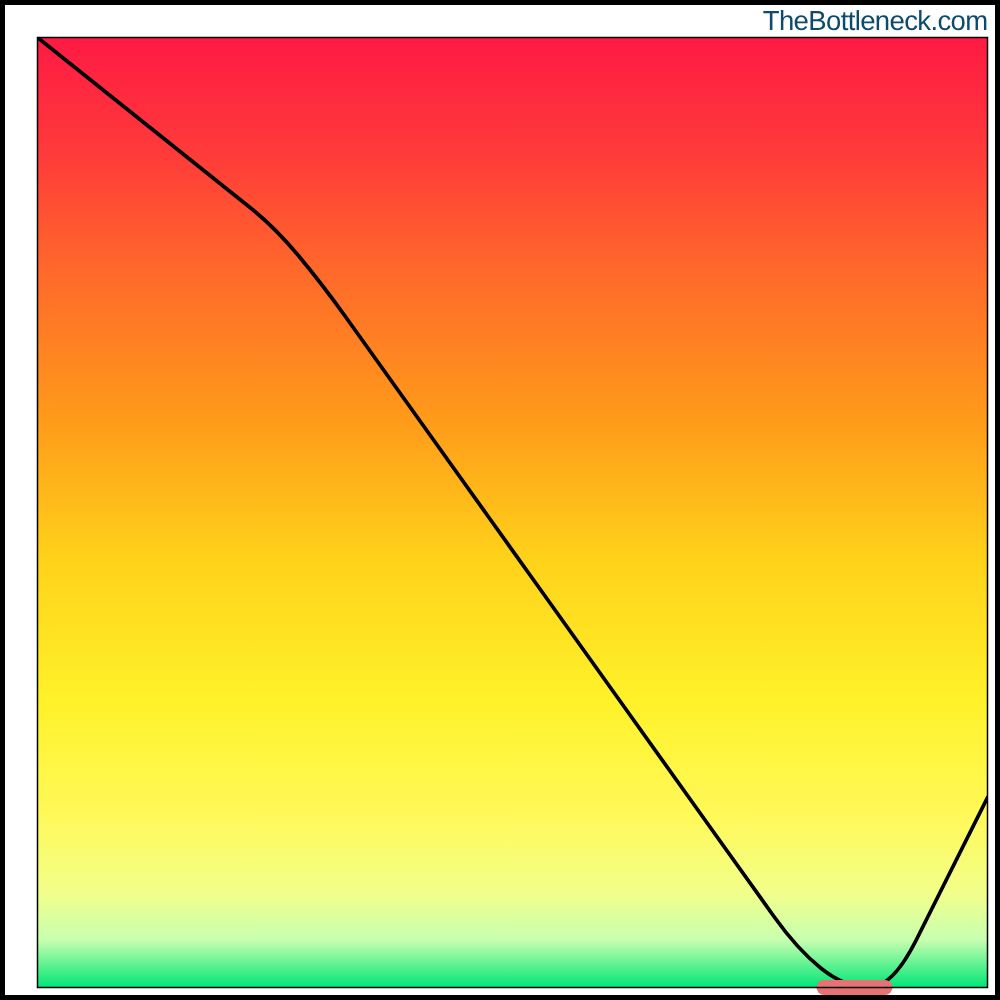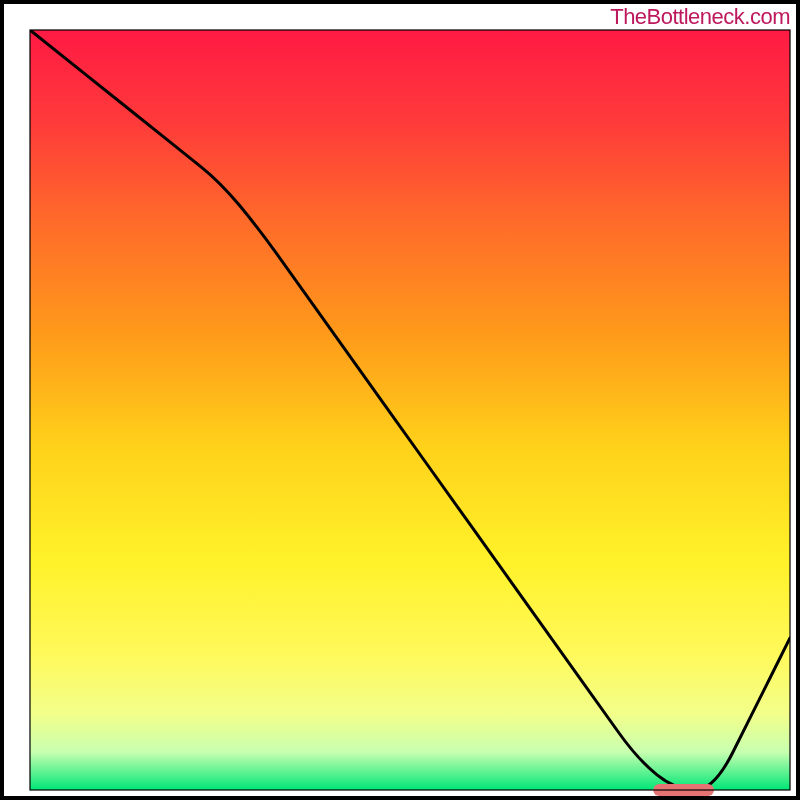--- a/index.html
+++ b/index.html
@@ -12,21 +12,21 @@
   }
   .chart-container {
     position: relative;
     width: 800px;
     height: 800px;
   }
   .watermark {
     position: absolute;
     top: 4px;
     right: 10px;
-    color: #be185d;
+    color: #0c4a6e;
     font-size: 22px;
     font-weight: 500;
     letter-spacing: -0.5px;
     z-index: 5;
   }
   svg.chart {
     display: block;
     position: absolute;
     left: 0;
     top: 0;

